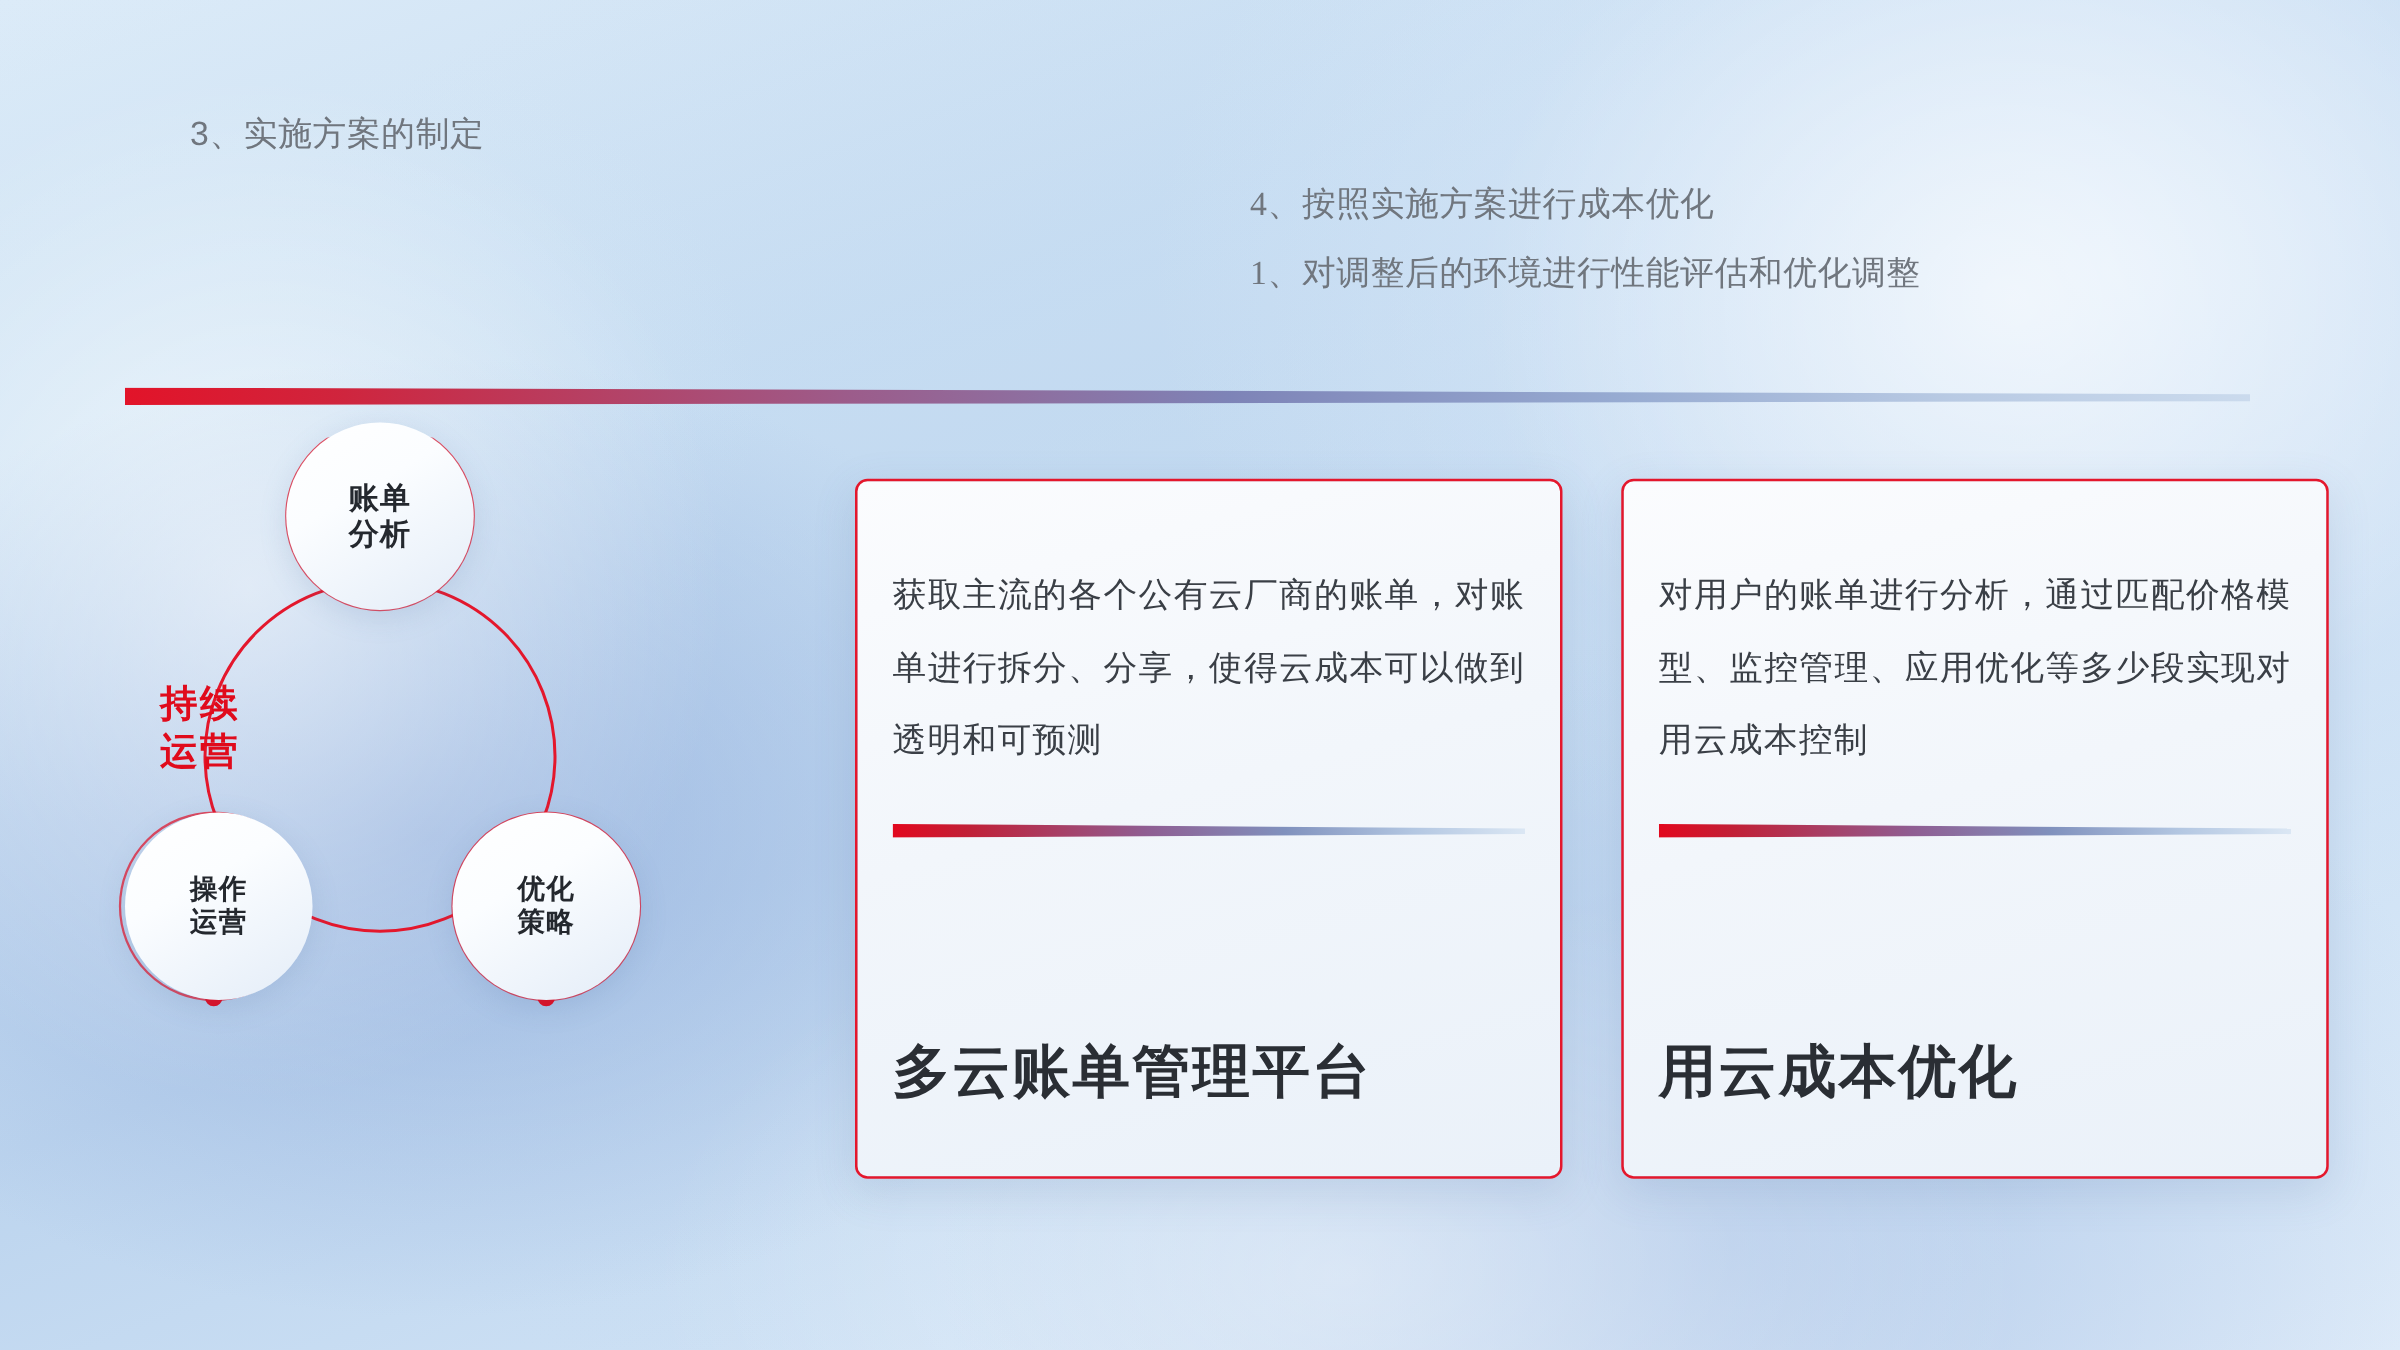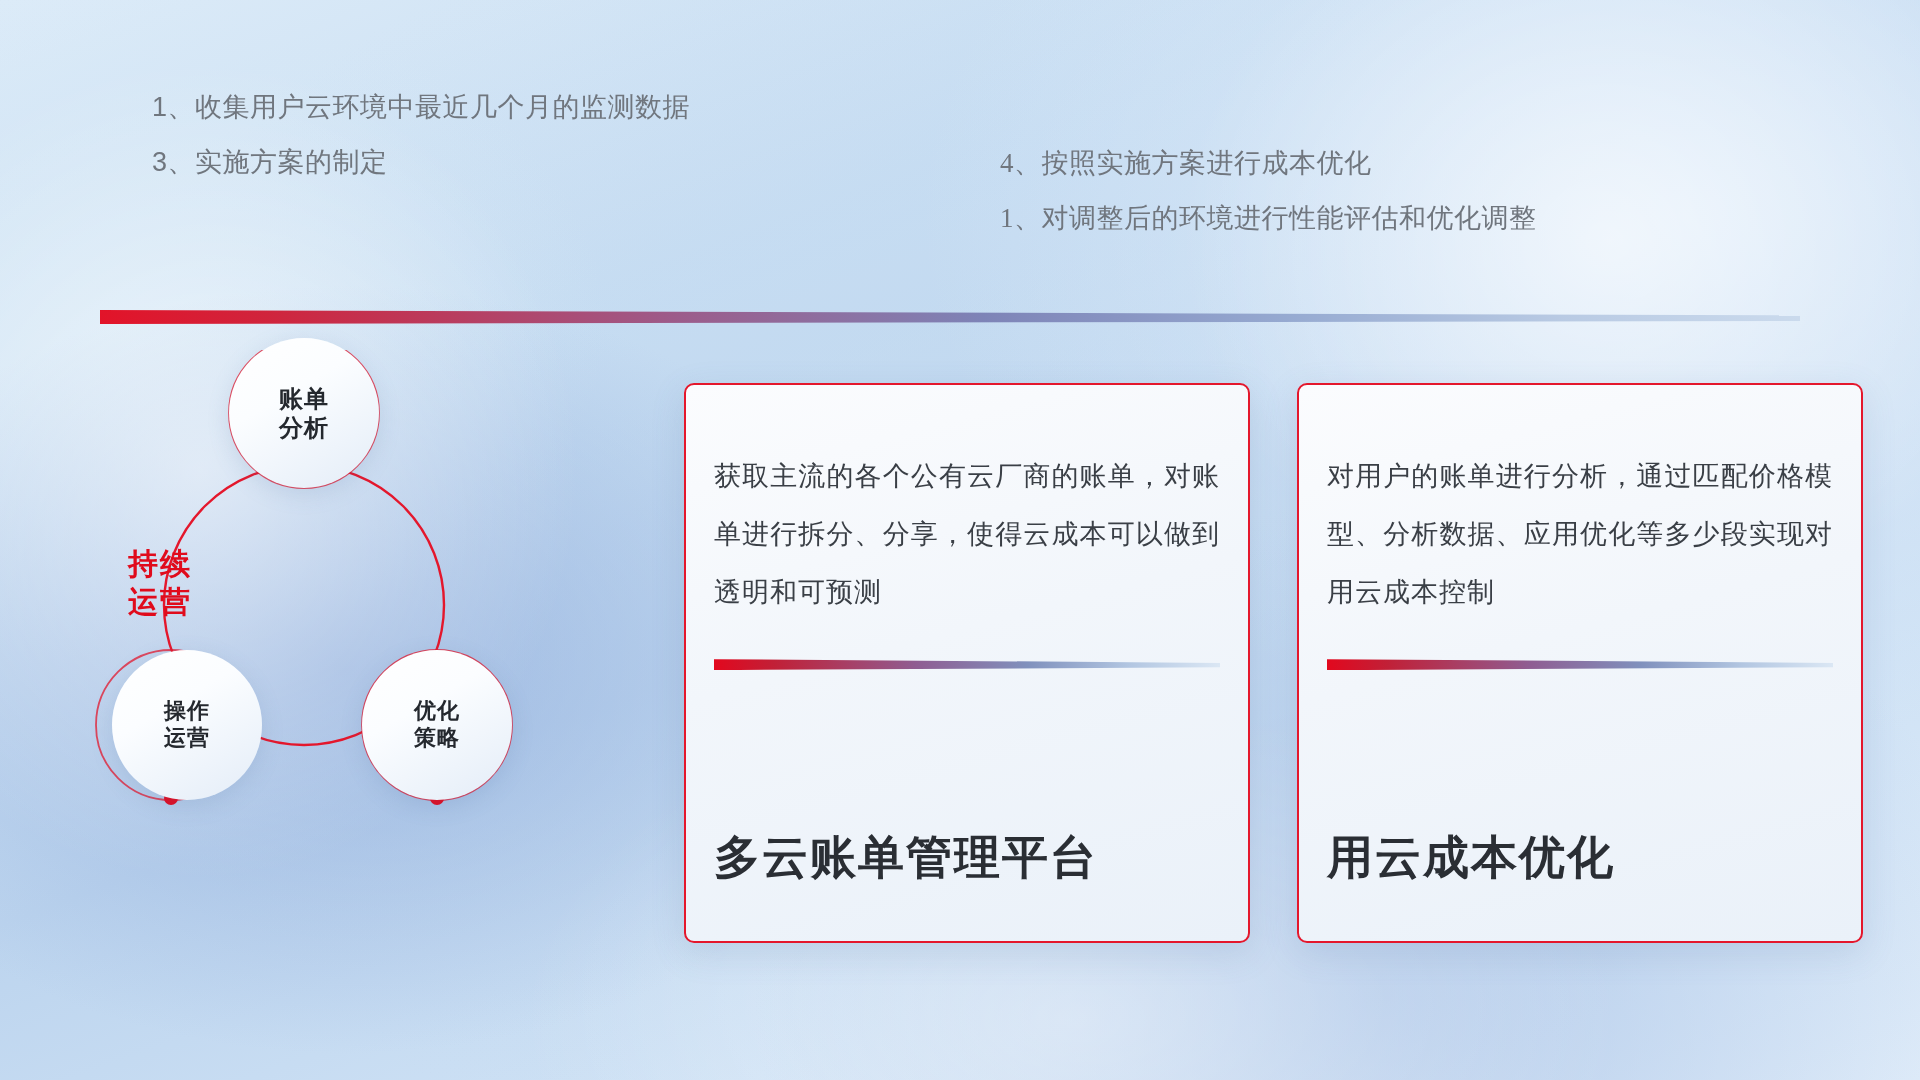--- a/index.html
+++ b/index.html
@@ -54,21 +54,21 @@
   .venn svg { position:absolute; inset:0; }
   .bubble {
     position:absolute; border-radius:50%;
     background:linear-gradient(150deg, #ffffff 0%, #fbfdff 38%, #eef4fb 72%, #e3ecf7 100%);
     box-shadow:0 6px 22px rgba(90,120,165,0.18);
     display:flex; align-items:center; justify-content:center;
     text-align:left; color:#24282e; font-weight:700;
     line-height:1.22; letter-spacing:1px;
   }
   .bubble.top    { left:139px; top:-12px;  width:150px; height:150px; font-size:24px; }
-  .bubble.bleft  { left:22px;   top:300px;  width:150px; height:150px; font-size:22px; }
+  .bubble.bleft  { left:10px;   top:300px;  width:150px; height:150px; font-size:22px; }
   .bubble.bright { left:272px; top:300px;  width:150px; height:150px; font-size:22px; }
   .venn-center {
     position:absolute; left:0; right:0; top:195px;
     color:#e00b1c; font-weight:700;
     font-size:30px; line-height:1.25; letter-spacing:2px;
     padding-left:38px;
   }
 
   
   .card {
@@ -102,21 +102,20 @@
   }
 </style>
 </head>
 <body>
 
 <div class="glow-a"></div>
 <div class="glow-b"></div>
 <div class="glow-c"></div>
 
 <div class="list left">
-  <div class="list-item">1、收集用户云环境中最近几个月的监测数据</div>
   <div class="list-item">3、实施方案的制定</div>
 </div>
 
 <div class="list right">
   <div class="list-item">4、按照实施方案进行成本优化</div>
   <div class="list-item">1、对调整后的环境进行性能评估和优化调整</div>
 </div>
 
 <div class="divider">
   <div class="bar"></div>
@@ -152,17 +151,17 @@
 <div class="card one">
   <div class="card-inner">
     <div class="card-body">获取主流的各个公有云厂商的账单，对账单进行拆分、分享，使得云成本可以做到透明和可预测</div>
     <div class="card-rule"></div>
     <div class="card-title">多云账单管理平台</div>
   </div>
 </div>
 
 <div class="card two">
   <div class="card-inner">
-    <div class="card-body">对用户的账单进行分析，通过匹配价格模型、分析数据、应用优化等多少段实现对用云成本控制</div>
+    <div class="card-body">对用户的账单进行分析，通过匹配价格模型、监控管理、应用优化等多少段实现对用云成本控制</div>
     <div class="card-rule"></div>
     <div class="card-title">用云成本优化</div>
   </div>
 </div>
 
 </body></html>

